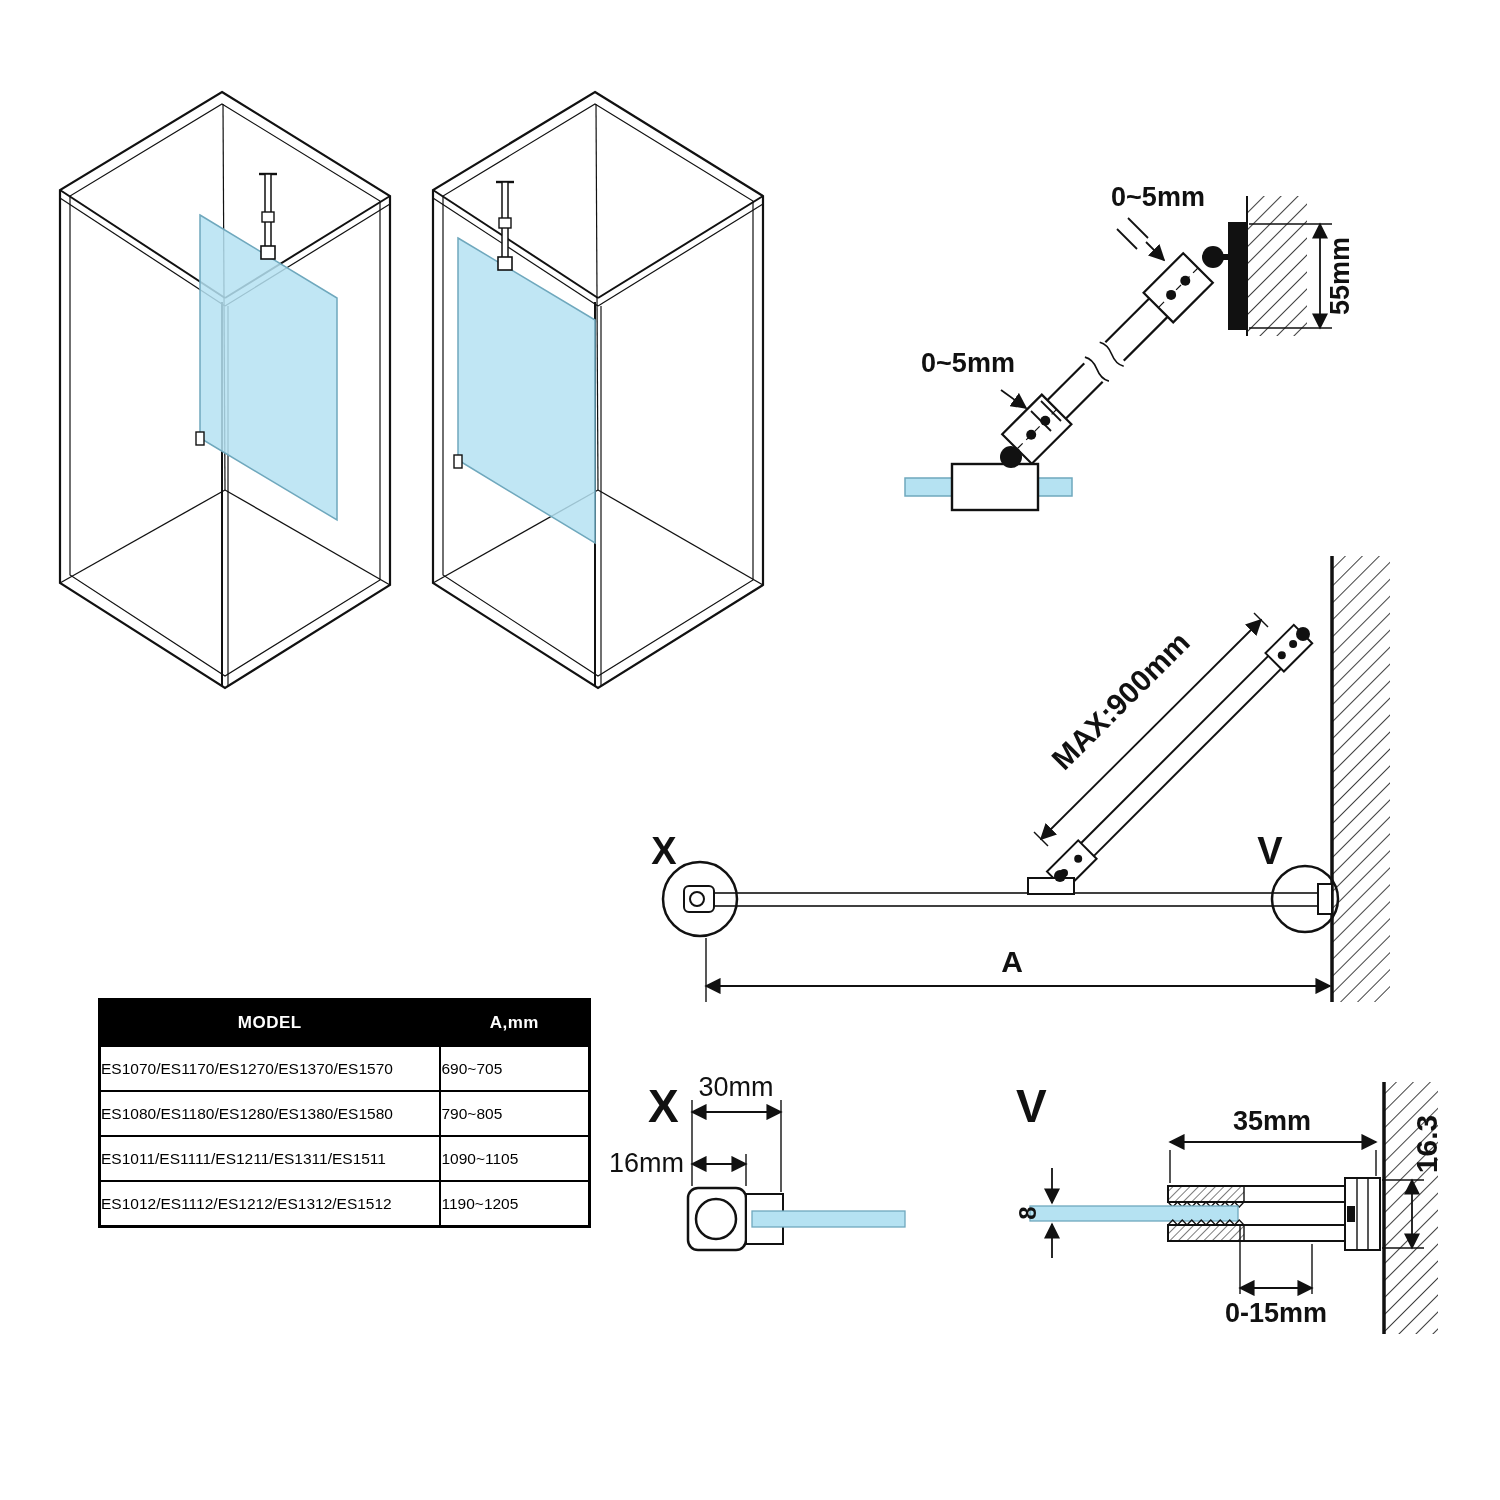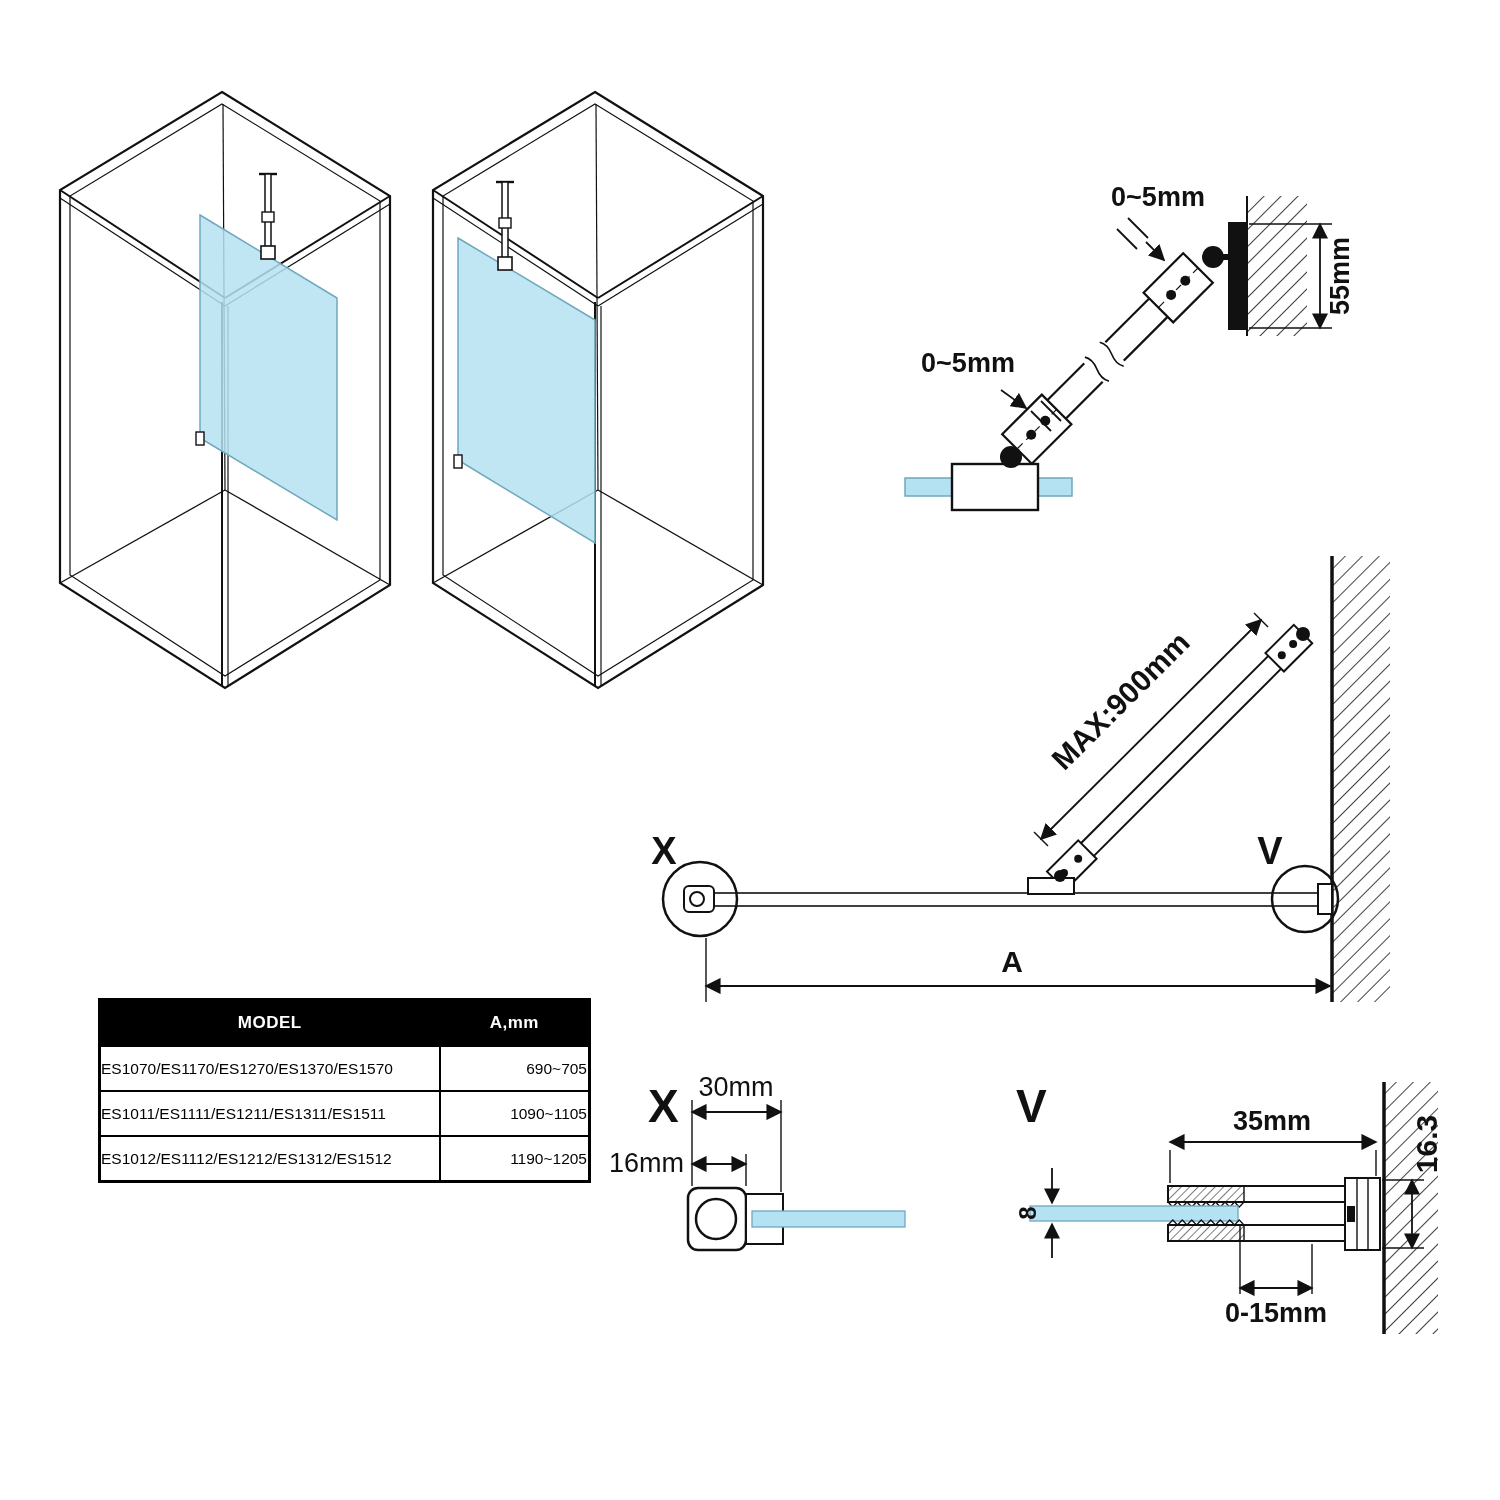--- a/index.html
+++ b/index.html
@@ -15,21 +15,21 @@
   .alab{font-size:30px;font-weight:bold;}
   .thick163{font-size:30px;font-weight:bold;}
   .small8{font-size:24px;font-weight:bold;}
 
   table.spec{position:absolute;left:65px;top:998px;width:490px;border-collapse:collapse;
              border:3px solid #000;table-layout:fixed;margin-left:33px;}
   table.spec th{background:#000;color:#fff;font-size:17px;font-weight:bold;height:42px;
                 border:2px solid #000;letter-spacing:.5px;}
   table.spec td{border:2px solid #000;height:41px;font-size:15.5px;color:#000;background:#fff;}
   td.model{text-align:left;padding-left:0;}
-  td.aval{text-align:right;}
+  td.aval{text-align:left;}
   col.c1{width:340px;} col.c2{width:150px;}
 </style>
 </head>
 <body>
 
 <div class="stage">
 
 <svg width="1500" height="1500" viewBox="0 0 1500 1500">
   <defs>
     <marker id="ah" viewBox="0 0 10 10" refX="9" refY="5" markerWidth="9" markerHeight="9" orient="auto-start-reverse">
@@ -233,20 +233,24 @@
       <th>MODEL</th>
       <th>A,mm</th>
     </tr>
   </thead>
   <tbody>
     <tr>
       <td class="model">ES1070/ES1170/ES1270/ES1370/ES1570</td>
       <td class="aval">690~705</td>
     </tr>
     <tr>
+      <td class="model">ES1080/ES1180/ES1280/ES1380/ES1580</td>
+      <td class="aval">790~805</td>
+    </tr>
+    <tr>
       <td class="model">ES1011/ES1111/ES1211/ES1311/ES1511</td>
       <td class="aval">1090~1105</td>
     </tr>
     <tr>
       <td class="model">ES1012/ES1112/ES1212/ES1312/ES1512</td>
       <td class="aval">1190~1205</td>
     </tr>
   </tbody>
 </table>
 

